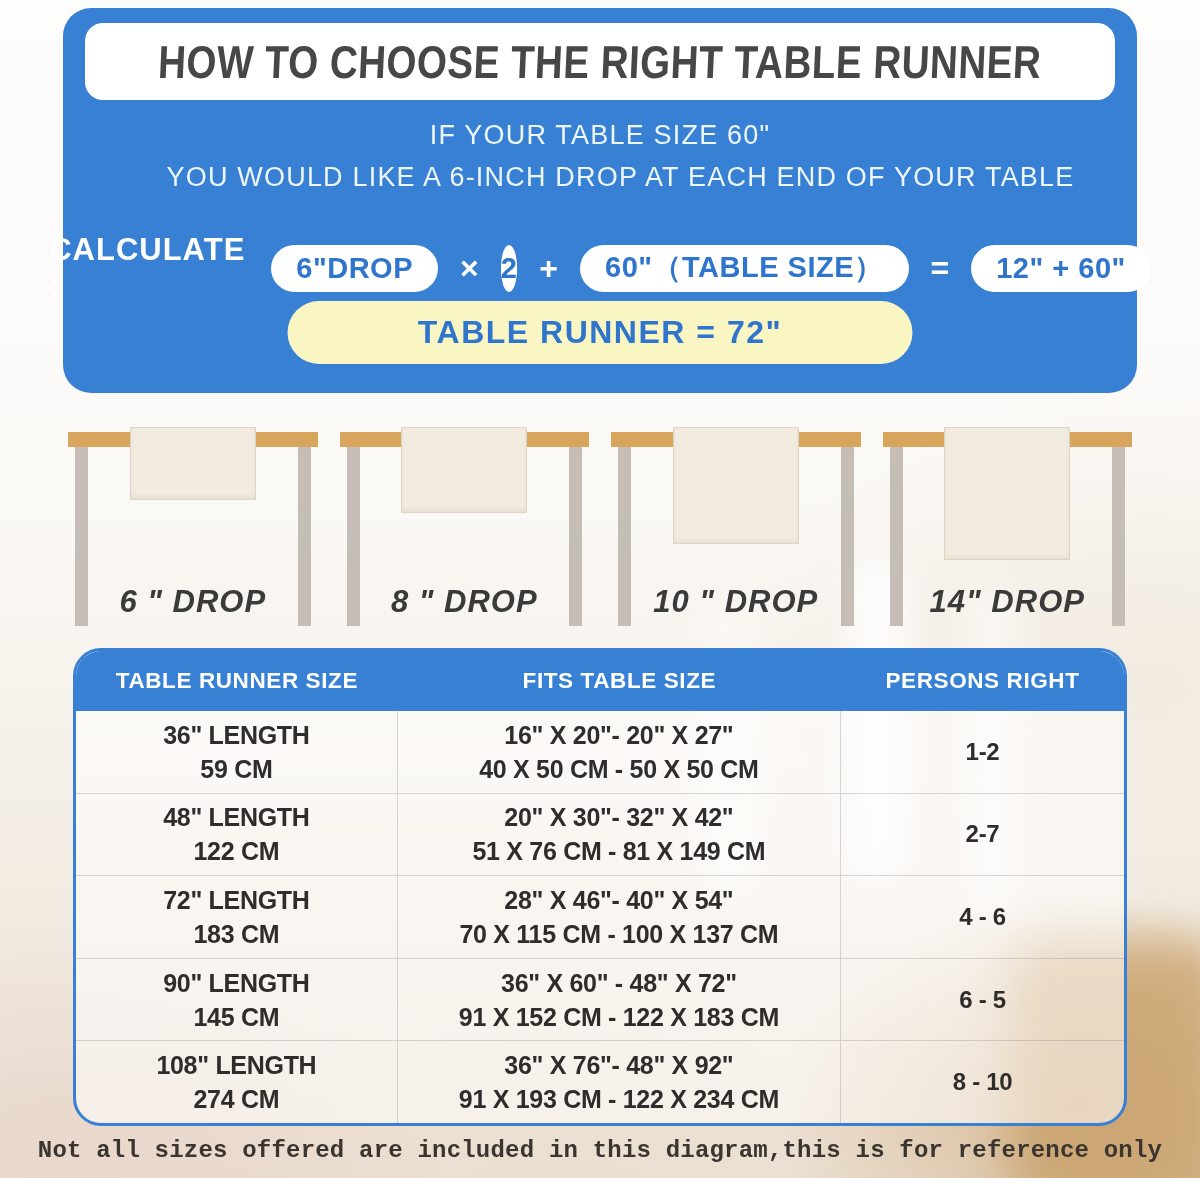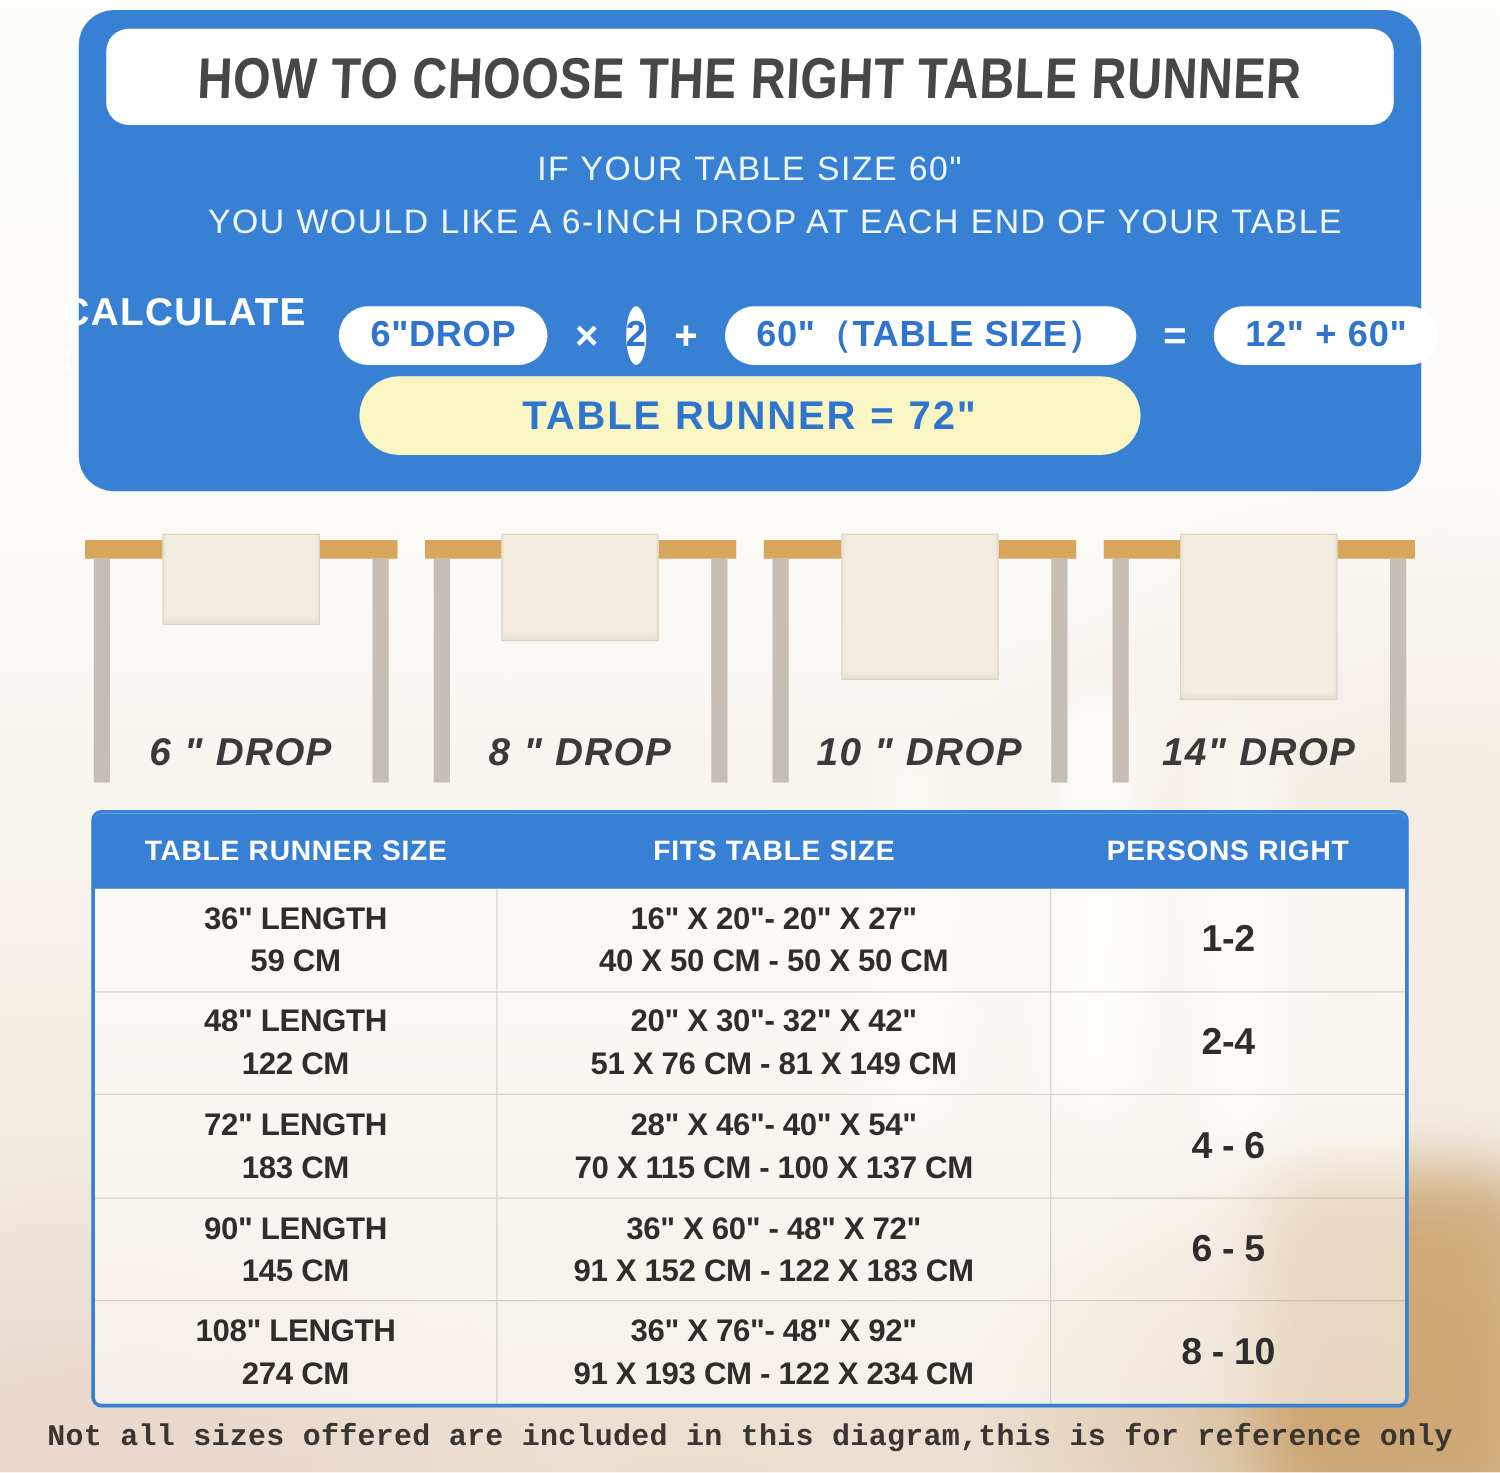--- a/index.html
+++ b/index.html
@@ -108,39 +108,39 @@
   .drop-fig figcaption {
     position: absolute; left: 0; right: 0; bottom: 14px; z-index: 3;
     text-align: center; font-size: 31px; font-weight: bold; font-style: italic;
     color: #3a3a3a; letter-spacing: 1px;
   }
 
   
   .size-table {
     position: absolute; z-index: 1;
     left: 73px; top: 648px; width: 1054px; height: 478px;
-    border: 3px solid var(--blue, #3780d4); border-radius: 8px;
+    border: 3px solid var(--blue, #3780d4); border-radius: 28px;
     background: rgba(255,255,255,.55); overflow: hidden;
   }
   .thead { height: 60px; background: var(--blue, #3780d4); display: flex; }
   .th {
     display: flex; align-items: center; justify-content: center;
     color: #ffffff; font-size: 22.5px; font-weight: bold; letter-spacing: .6px;
   }
   .c1 { width: 30.7%; } .c2 { width: 42.3%; } .c3 { width: 27%; }
   .tbody { height: calc(100% - 60px); display: flex; flex-direction: column; }
   .tr { flex: 1; display: flex; }
   .tr + .tr { border-top: 1px solid rgba(120,120,120,.28); }
   .td {
     display: flex; flex-direction: column; align-items: center; justify-content: center;
     color: var(--body_text, #2e2d2b); font-size: 25px; font-weight: bold;
     line-height: 34px; letter-spacing: -0.3px; text-align: center;
   }
   .td.c1, .td.c2 { border-right: 1px solid rgba(120,120,120,.28); }
-  .td.c3 { font-size: 30px; }
+  .td.c3 { font-size: 24px; }
 
   
   .footnote {
     position: absolute; z-index: 1; left: 0; right: 0; top: 1137px;
     margin: 0; text-align: center;
     font-size: 24px; font-weight: bold; color: #3a3530; letter-spacing: 0.2px; font-family: Liberation Mono, monospace;
   }
 </style>
 </head>
 <body>
@@ -230,21 +230,21 @@
 
       <div class="tr">
         <div class="td c1">
           <div>48" LENGTH</div>
           <div>122 CM</div>
         </div>
         <div class="td c2">
           <div>20" X 30"- 32" X 42"</div>
           <div>51 X 76 CM - 81 X 149 CM</div>
         </div>
-        <div class="td c3">2-4</div>
+        <div class="td c3">2-7</div>
       </div>
 
       <div class="tr">
         <div class="td c1">
           <div>72" LENGTH</div>
           <div>183 CM</div>
         </div>
         <div class="td c2">
           <div>28" X 46"- 40" X 54"</div>
           <div>70 X 115 CM - 100 X 137 CM</div>

